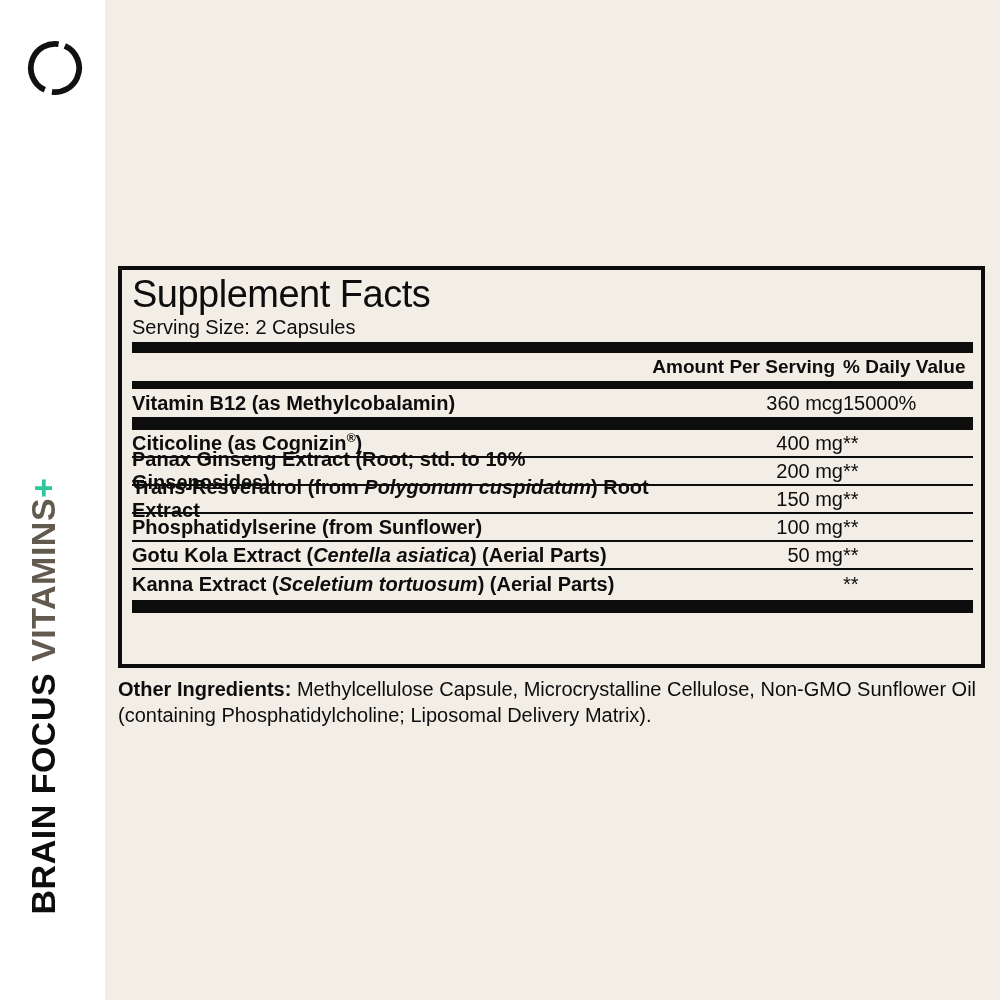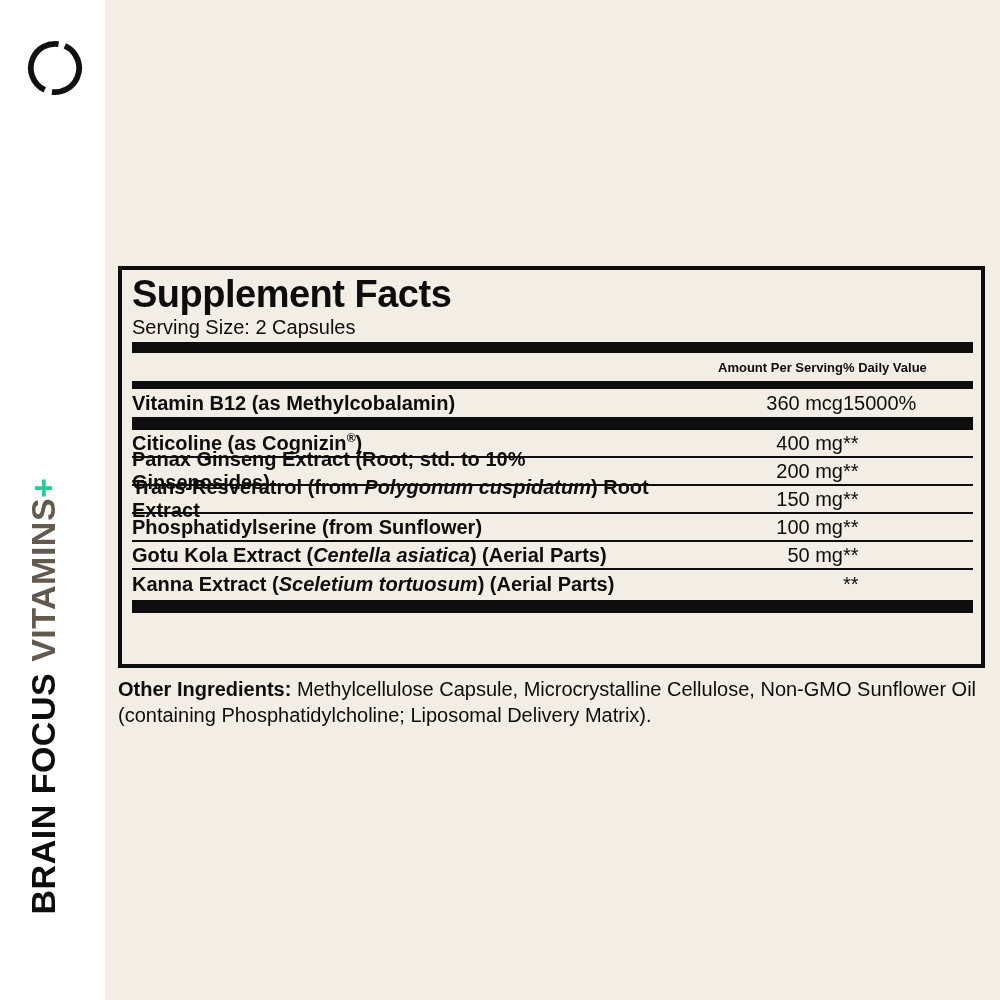--- a/index.html
+++ b/index.html
@@ -48,39 +48,39 @@
   
   .panel{
     position:absolute;left:118px;top:266px;width:867px;height:402px;
     border:4px solid var(--ink);
     padding:0 8px 0 10px;
     background:var(--cream);
   }
   .panel-title{
     margin-top:3px;
     font-size:38px;
-    font-weight:bold;
+    font-weight:normal;
     letter-spacing:-0.5px;
     line-height:43px;
   }
   .serving-line{
     font-size:20px;
     line-height:23px;
   }
   .bar{background:var(--ink);width:100%;}
   .bar-thick{height:11px;margin-top:3px;}
   .bar-mid{height:8px;}
   .bar-heavy{height:13px;}
 
   .frow{display:flex;align-items:center;width:100%;}
   .c-name{flex:1;text-align:left;font-weight:bold;}
   .c-amt{width:190px;text-align:right;}
   .c-dv{width:130px;}
 
-  .head-row{height:28px;font-size:13px;font-weight:bold;}
+  .head-row{height:28px;font-size:19px;font-weight:bold;gap:8px;}
   .nutrient-row{height:28px;font-size:20px;}
   .nutrient-row.sep{border-bottom:2px solid var(--ink);}
   .nutrient-row .c-name sup, .nutrient-row .c-name i{font-style:italic;}
   .c-name sup{font-size:0.62em;vertical-align:super;font-style:normal;}
 
   .footnote{
     font-size:19px;
     line-height:21px;
     margin-top:1px;
   }

